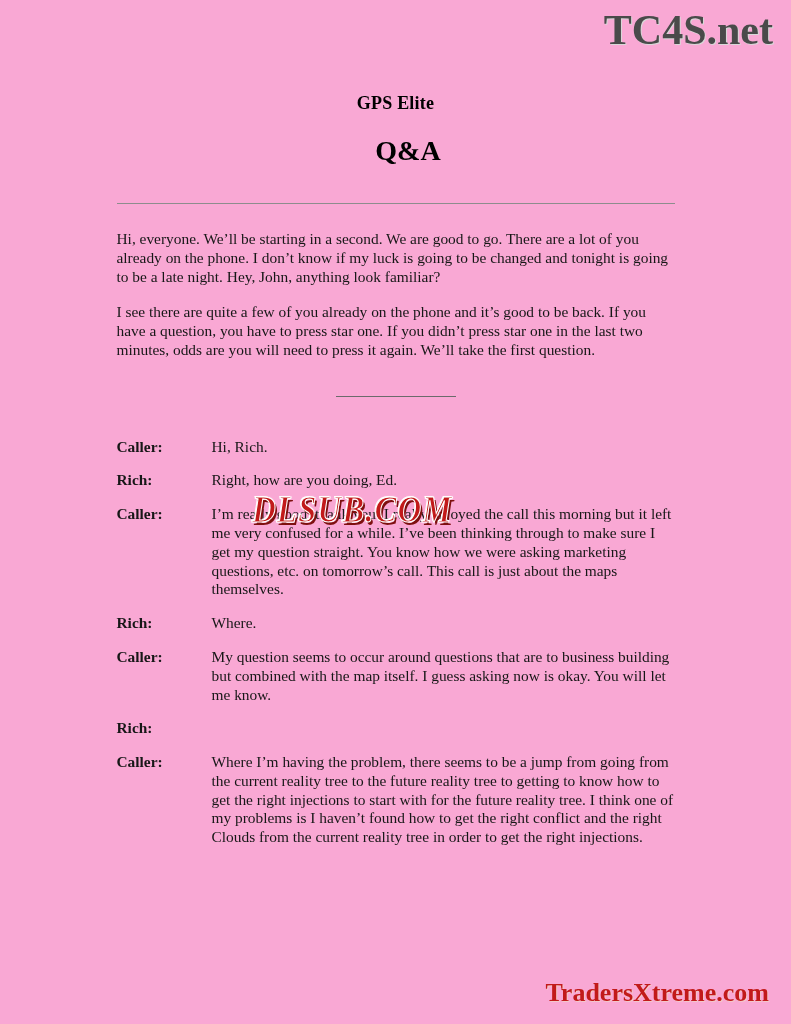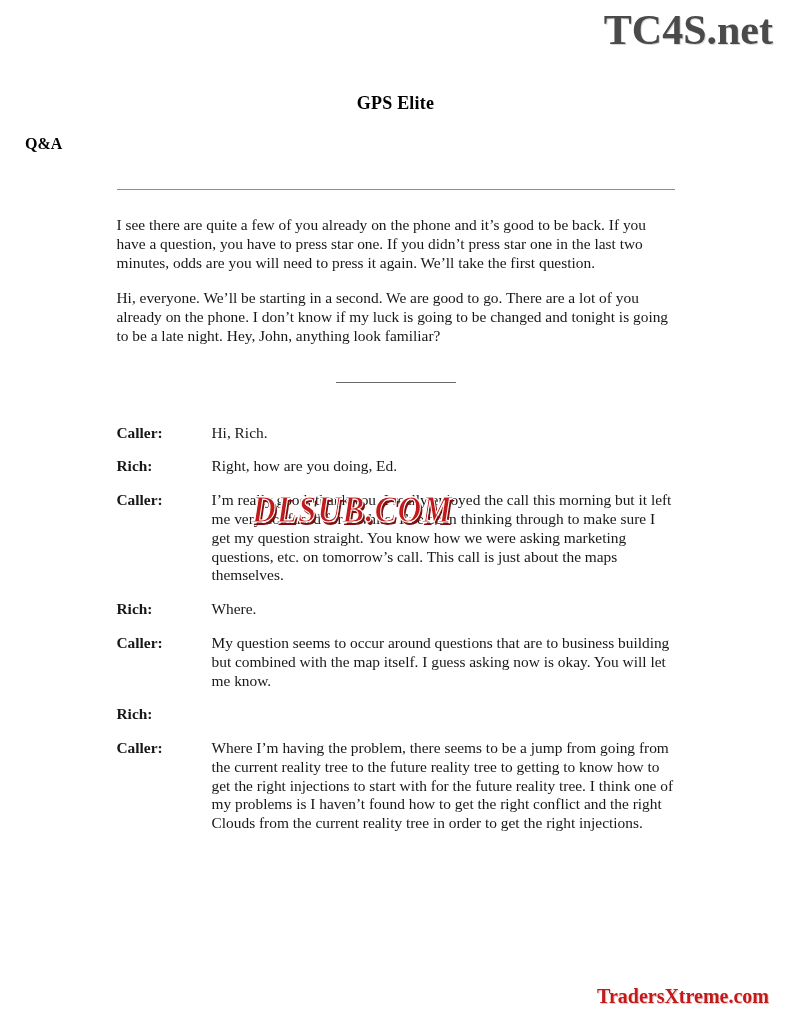--- a/index.html
+++ b/index.html
@@ -7,21 +7,21 @@
     padding: 0;
     background: #b3b3b3;
   }
   body {
     font-family: "Liberation Serif", serif;
   }
   .page {
     position: relative;
     width: 791px;
     height: 1024px;
-    background: #ffffff;
+    background: #f9a8d4;
     overflow: hidden;
   }
   .watermark-top {
     position: absolute;
     top: 6px;
     right: 18px;
     font-family: "Liberation Serif", serif;
     font-weight: bold;
     font-size: 42px;
     color: #4a4a4a;
@@ -35,21 +35,22 @@
     width: 791px;
   }
   .title {
     text-align: center;
     font-size: 18px;
     font-weight: bold;
     margin-top: 93px;
     letter-spacing: 0.2px;
   }
   .subtitle {
-    font-size: 16px;
+    text-align: center;
+    font-size: 28px;
     font-weight: bold;
     margin-top: 21px;
     padding-left: 25px;
   }
   .date {
     text-align: center;
     font-size: 16px;
     margin-top: 22px;
   }
   .rule-top {
@@ -112,43 +113,43 @@
     transform: scaleY(1.12);
     transform-origin: left top;
     white-space: nowrap;
   }
   .watermark-bottom {
     position: absolute;
     right: 22px;
     bottom: 16px;
     font-family: "Liberation Serif", serif;
     font-weight: bold;
-    font-size: 20px;
+    font-size: 26px;
     color: #c21a1a;
     text-shadow: 1px 1px 0 #f3c9c9;
     white-space: nowrap;
   }
 </style>
 </head>
 <body>
 
 <div class="page">
 
   <div class="watermark-top">TC4S.net</div>
 
   <div class="doc-body">
 
     <div class="title">GPS Elite</div>
     <div class="subtitle">Q&amp;A</div>
 
     <div class="rule-top"></div>
 
     <div class="intro">
+      <p>Hi, everyone. We’ll be starting in a second. We are good to go. There are a lot of you already on the phone. I don’t know if my luck is going to be changed and tonight is going to be a late night. Hey, John, anything look familiar?</p>
       <p>I see there are quite a few of you already on the phone and it’s good to be back. If you have a question, you have to press star one. If you didn’t press star one in the last two minutes, odds are you will need to press it again. We’ll take the first question.</p>
-      <p>Hi, everyone. We’ll be starting in a second. We are good to go. There are a lot of you already on the phone. I don’t know if my luck is going to be changed and tonight is going to be a late night. Hey, John, anything look familiar?</p>
     </div>
 
     <div class="rule-mid"></div>
 
     <div class="transcript">
 
       <div class="turn">
         <div class="speaker">Caller:</div>
         <div class="speech">Hi, Rich.</div>
       </div>

